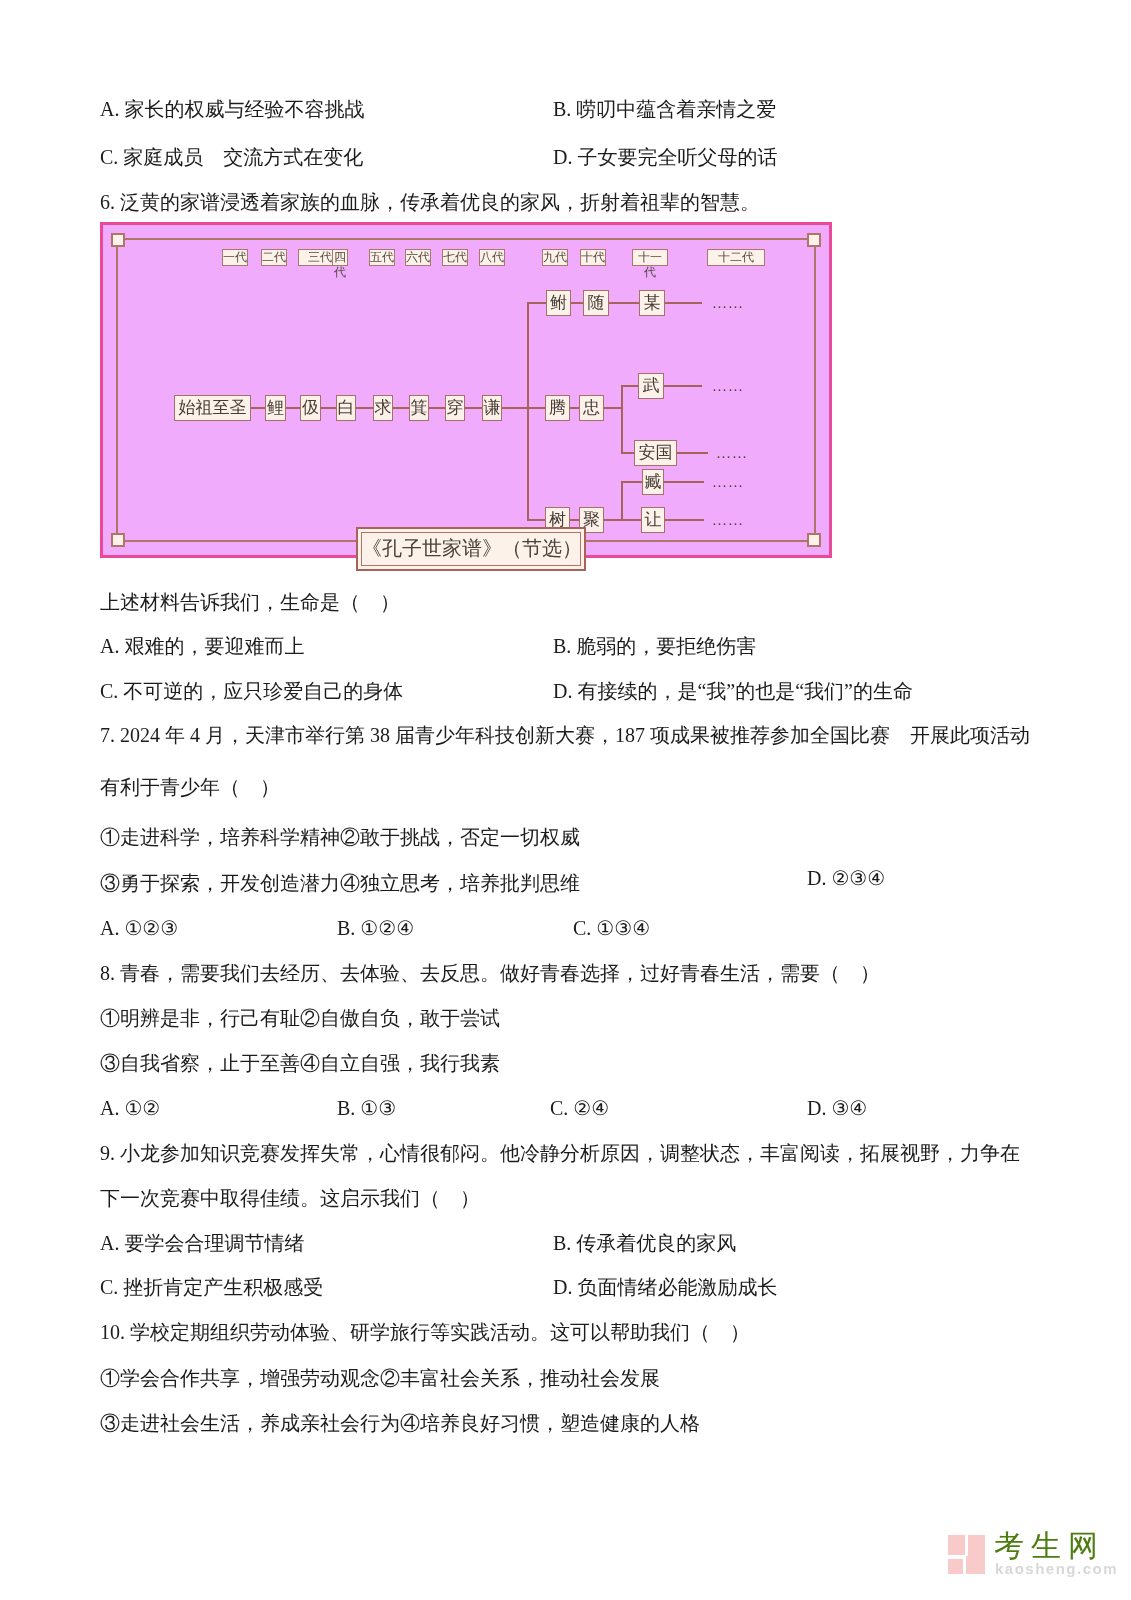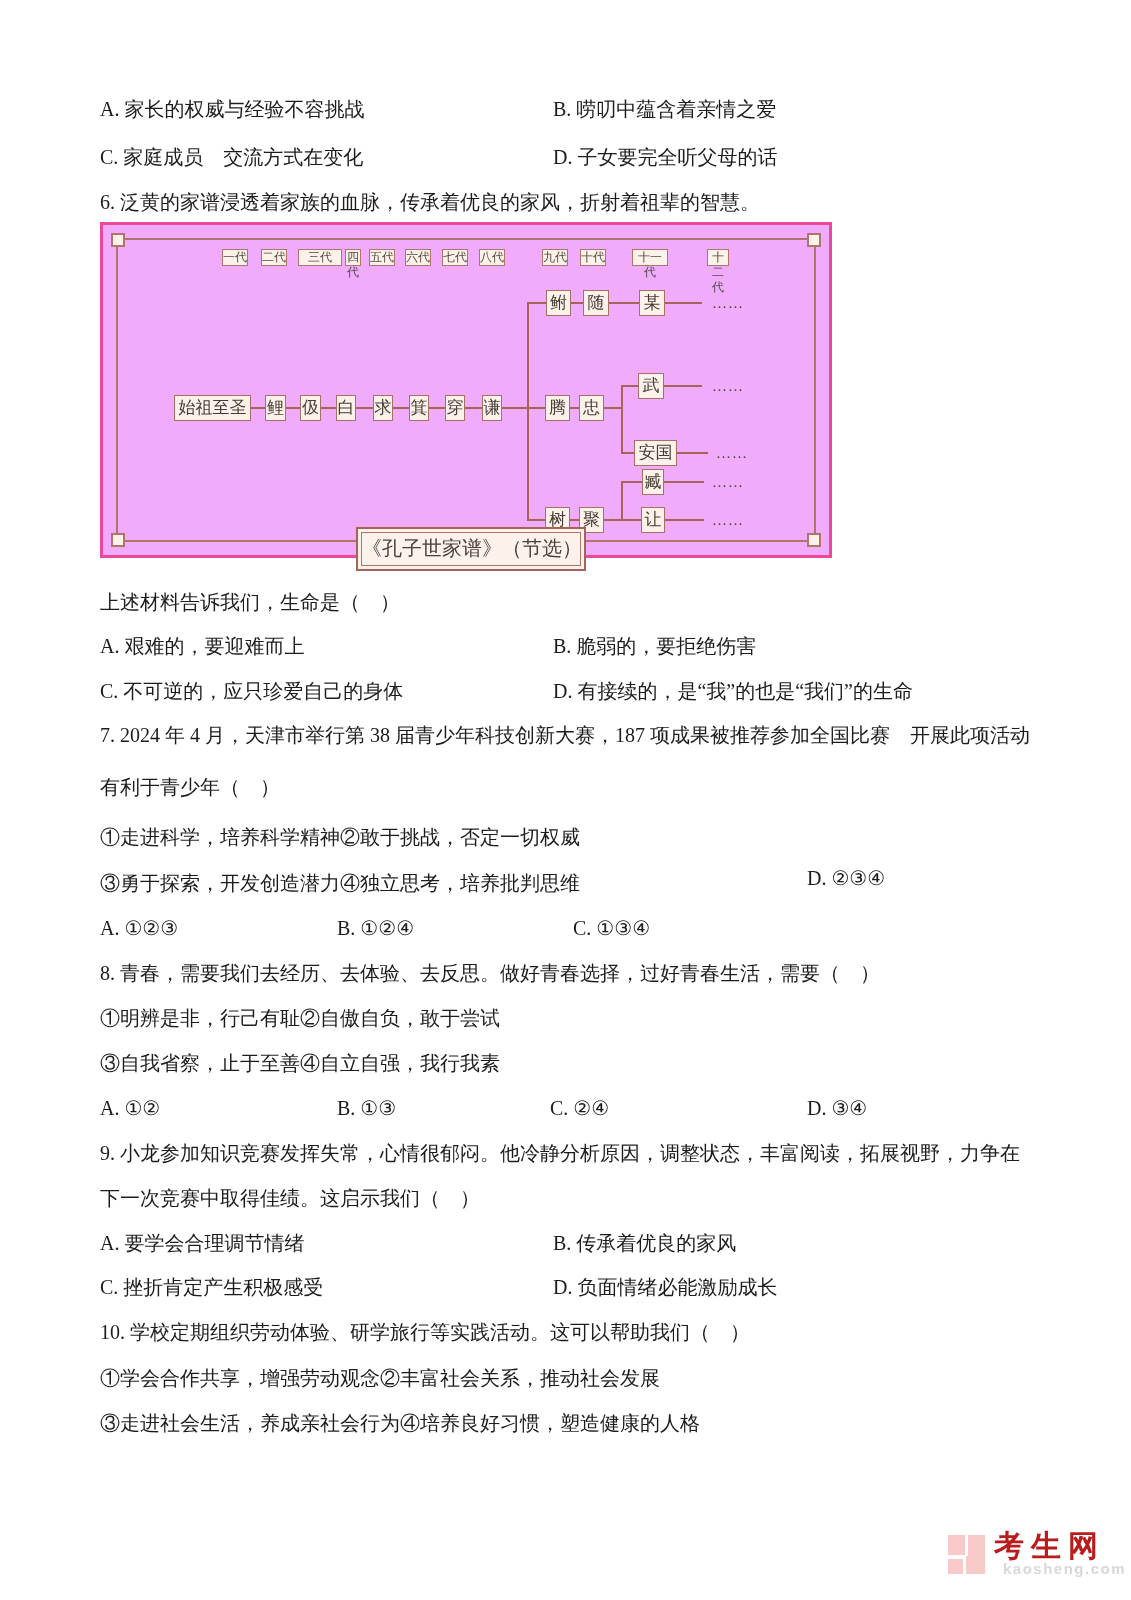--- a/index.html
+++ b/index.html
@@ -90,34 +90,33 @@
     text-align:center;
     font-size:20px;line-height:31px;
     color:#4a4039;
     white-space:nowrap;
   }
   
   #watermark{position:absolute;left:930px;top:1528px;width:190px;height:58px;}
   .wm-block{position:absolute;background:#f8caca;}
   #wm-name{
     position:absolute;left:64px;top:-2px;
-    font-size:30px;font-weight:bold;
-    color:#b91c1c;
+    font-size:30px;font-weight:normal;
+    color:#4d7c0f;
     letter-spacing:7px;
     white-space:nowrap;
     font-family:"Liberation Sans","DejaVu Sans",sans-serif;
   }
   #wm-domain{
     position:absolute;left:65px;top:32px;
     font-size:15px;font-weight:bold;
     color:#d8d8d8;
     letter-spacing:1.5px;
     white-space:nowrap;
     font-family:"Liberation Sans","DejaVu Sans",sans-serif;
-    margin-left:8px;
   }
 </style>
 </head>
 <body>
 
 <div id="page">
 
   <div class="txt" style="left:100px;top:95px">A. 家长的权威与经验不容挑战</div>
   <div class="txt" style="left:553px;top:95px">B. 唠叨中蕴含着亲情之爱</div>
   <div class="txt" style="left:100px;top:143px">C. 家庭成员　交流方式在变化</div>
@@ -129,29 +128,29 @@
     <div class="frame-inner">
       <div class="knot" style="left:-7px;top:-7px"></div>
       <div class="knot" style="right:-7px;top:-7px"></div>
       <div class="knot" style="left:-7px;bottom:-7px"></div>
       <div class="knot" style="right:-7px;bottom:-7px"></div>
     </div>
 
     <div class="genbox" style="left:119px;width:26px">一代</div>
     <div class="genbox" style="left:158px;width:26px">二代</div>
     <div class="genbox" style="left:195px;width:44px">三代</div>
-    <div class="genbox" style="left:242px;width:16px">四代</div>
+    <div class="genbox" style="left:229px;width:16px">四代</div>
     <div class="genbox" style="left:266px;width:26px">五代</div>
     <div class="genbox" style="left:302px;width:26px">六代</div>
     <div class="genbox" style="left:339px;width:26px">七代</div>
     <div class="genbox" style="left:376px;width:26px">八代</div>
     <div class="genbox" style="left:439px;width:26px">九代</div>
     <div class="genbox" style="left:477px;width:26px">十代</div>
     <div class="genbox" style="left:529px;width:36px">十一代</div>
-    <div class="genbox" style="left:604px;width:22px">十二代</div>
+    <div class="genbox" style="left:604px;width:58px">十二代</div>
 
     <div class="hline" style="left:147px;top:182px;width:372px"></div>
     <div class="vline" style="left:424px;top:77px;height:219px"></div>
     <div class="hline" style="left:424px;top:77px;width:175px"></div>
     <div class="vline" style="left:518px;top:160px;height:69px"></div>
     <div class="hline" style="left:518px;top:160px;width:81px"></div>
     <div class="hline" style="left:518px;top:227px;width:87px"></div>
     <div class="vline" style="left:518px;top:256px;height:40px"></div>
     <div class="hline" style="left:518px;top:256px;width:83px"></div>
     <div class="hline" style="left:424px;top:294px;width:177px"></div>

